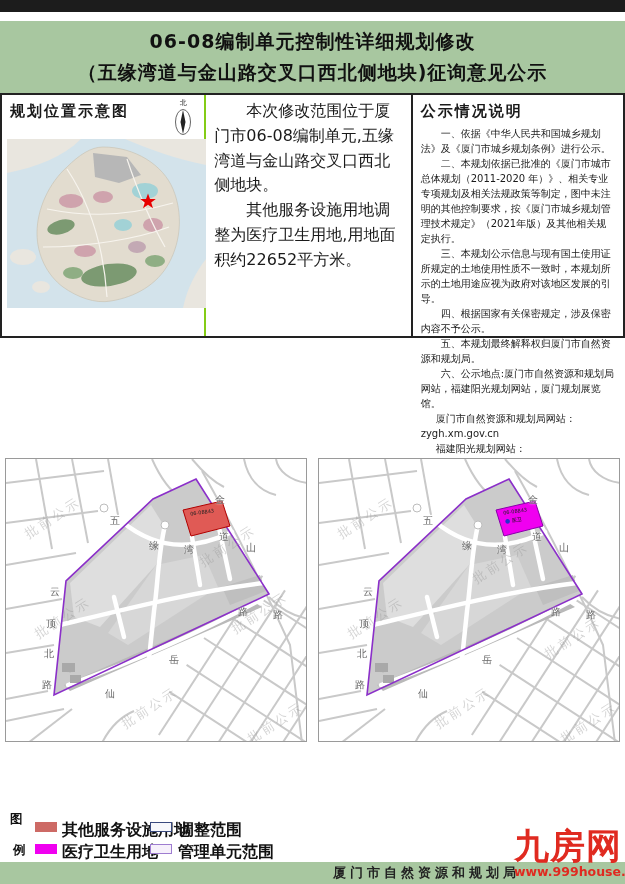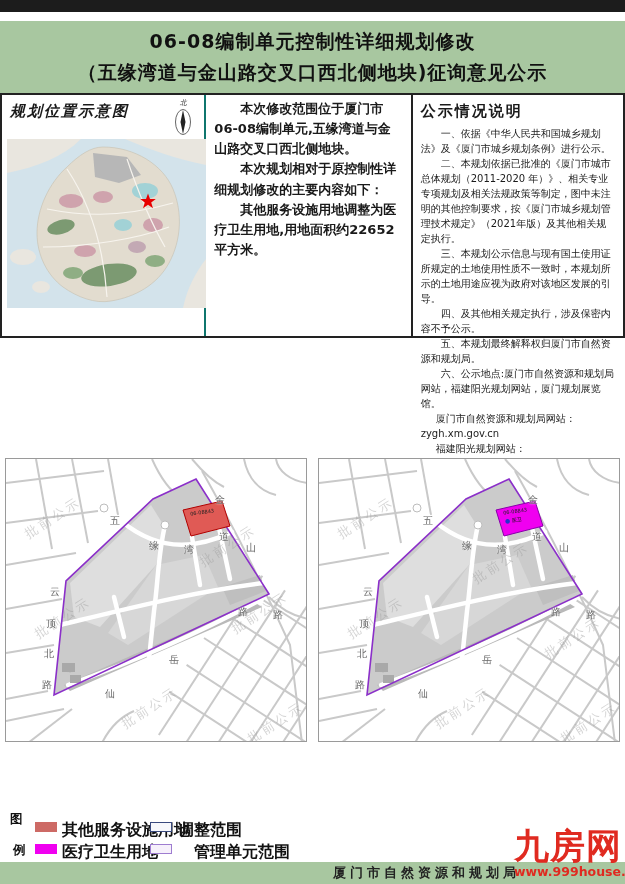--- a/index.html
+++ b/index.html
@@ -14,26 +14,26 @@
     height:72px;background:#a8c7a0;text-align:center;
     display:flex;flex-direction:column;justify-content:center;
   }
   .title-band .t-line{font-size:19px;font-weight:bold;line-height:31px;letter-spacing:1px;color:#111;}
   
   .columns{
     height:245px;display:flex;border-top:2px solid #222;border-bottom:2px solid #222;
     border-left:2px solid #222;border-right:2px solid #222;box-sizing:border-box;
   }
   .col{position:relative;box-sizing:border-box;}
-  .col-left{width:205px;border-right:2px solid #0f766e;font-style:italic;}
+  .col-left{width:205px;border-right:2px solid #84cc16;}
   .col-mid{width:207px;border-right:2px solid #222;}
   .col-right{width:211px;}
   .col h2{margin:0;padding:7px 8px 2px 8px;font-size:15px;font-weight:bold;letter-spacing:2px;}
   .col-mid p,.col-right p{margin:0;padding:0 8px;}
-  .col-mid p{font-size:13px;line-height:1.55;text-indent:2em;font-weight:bold;}
+  .col-mid p{font-size:16px;line-height:1.55;text-indent:2em;}
   .col-right p{font-size:10px;line-height:1.5;text-indent:2em;}
   .col-right p.cont{text-indent:1.5em;}
   .col-mid .body-wrap{margin-top:4px;}
   .col-right .body-wrap{margin-top:3px;}
   .compass{position:absolute;right:10px;top:4px;width:22px;text-align:center;}
   .compass .n-label{font-size:7px;display:block;line-height:8px;color:#222;}
   .loc-map{position:absolute;left:5px;top:44px;width:199px;height:169px;}
   
   .maps-gap{height:120px;background:#fff;}
   .maps-row{height:284px;display:flex;padding:0 5px;gap:11px;box-sizing:border-box;}
@@ -190,32 +190,31 @@
           <path d="M120,20 C130,50 142,80 158,108"></path>
         </g>
         <path d="M141,54.5 L143,60 L148.8,60 L144.2,63.6 L146,69.2 L141,65.8 L136,69.2 L137.8,63.6 L133.2,60 L139,60 Z" fill="#e80000"></path>
       </svg>
     </div>
   </div>
 
   <div class="col col-mid">
     <div class="body-wrap">
       <p>本次修改范围位于厦门市06-08编制单元,五缘湾道与金山路交叉口西北侧地块。</p>
-      <p>本次规划相对于原控制性详细规划修改的主要内容如下：</p>
       <p>其他服务设施用地调整为医疗卫生用地,用地面积约22652平方米。</p>
     </div>
   </div>
 
   <div class="col col-right">
     <h2>公示情况说明</h2>
     <div class="body-wrap">
       <p>一、依据《中华人民共和国城乡规划法》及《厦门市城乡规划条例》进行公示。</p>
       <p>二、本规划依据已批准的《厦门市城市总体规划（2011-2020 年）》、相关专业专项规划及相关法规政策等制定，图中未注明的其他控制要求，按《厦门市城乡规划管理技术规定》（2021年版）及其他相关规定执行。</p>
       <p>三、本规划公示信息与现有国土使用证所规定的土地使用性质不一致时，本规划所示的土地用途应视为政府对该地区发展的引导。</p>
-      <p>四、及其他相关规定执行，涉及保密内容不予公示。</p>
+      <p>四、根据国家有关保密规定，涉及保密内容不予公示。</p>
       <p>五、本规划最终解释权归厦门市自然资源和规划局。</p>
       <p>六、公示地点:厦门市自然资源和规划局网站，福建阳光规划网站，厦门规划展览馆。</p>
       <p class="cont">厦门市自然资源和规划局网站：zygh.xm.gov.cn</p>
       <p class="cont">福建阳光规划网站：220.160.53.57:7777/yggh/#/</p>
       <p class="cont">厦门规划展览馆</p>
     </div>
   </div>
 </div>
 
 <div class="maps-gap"></div>
@@ -289,21 +288,21 @@
   <span class="lg-swatch sw-red" style="left:35px;top:14px"></span>
   <span class="lg-label" style="left:62px;top:12px">其他服务设施用地</span>
 
   <span class="lg-swatch sw-adjust" style="left:150px;top:14px"></span>
   <span class="lg-label" style="left:178px;top:12px">调整范围</span>
 
   <span class="lg-swatch sw-magenta" style="left:35px;top:36px"></span>
   <span class="lg-label" style="left:62px;top:34px">医疗卫生用地</span>
 
   <span class="lg-swatch sw-unit" style="left:150px;top:36px"></span>
-  <span class="lg-label" style="left:194px;top:34px">管理单元范围</span>
+  <span class="lg-label" style="left:178px;top:34px">管理单元范围</span>
 </div>
 
 <div class="footer-bar">
   <span class="footer-agency">厦门市自然资源和规划局</span>
 </div>
 <div class="bottom-black"></div>
 
 <div class="site-mark">
   <div class="logo">九房网</div>
   <div class="url">www.999house.com</div>

